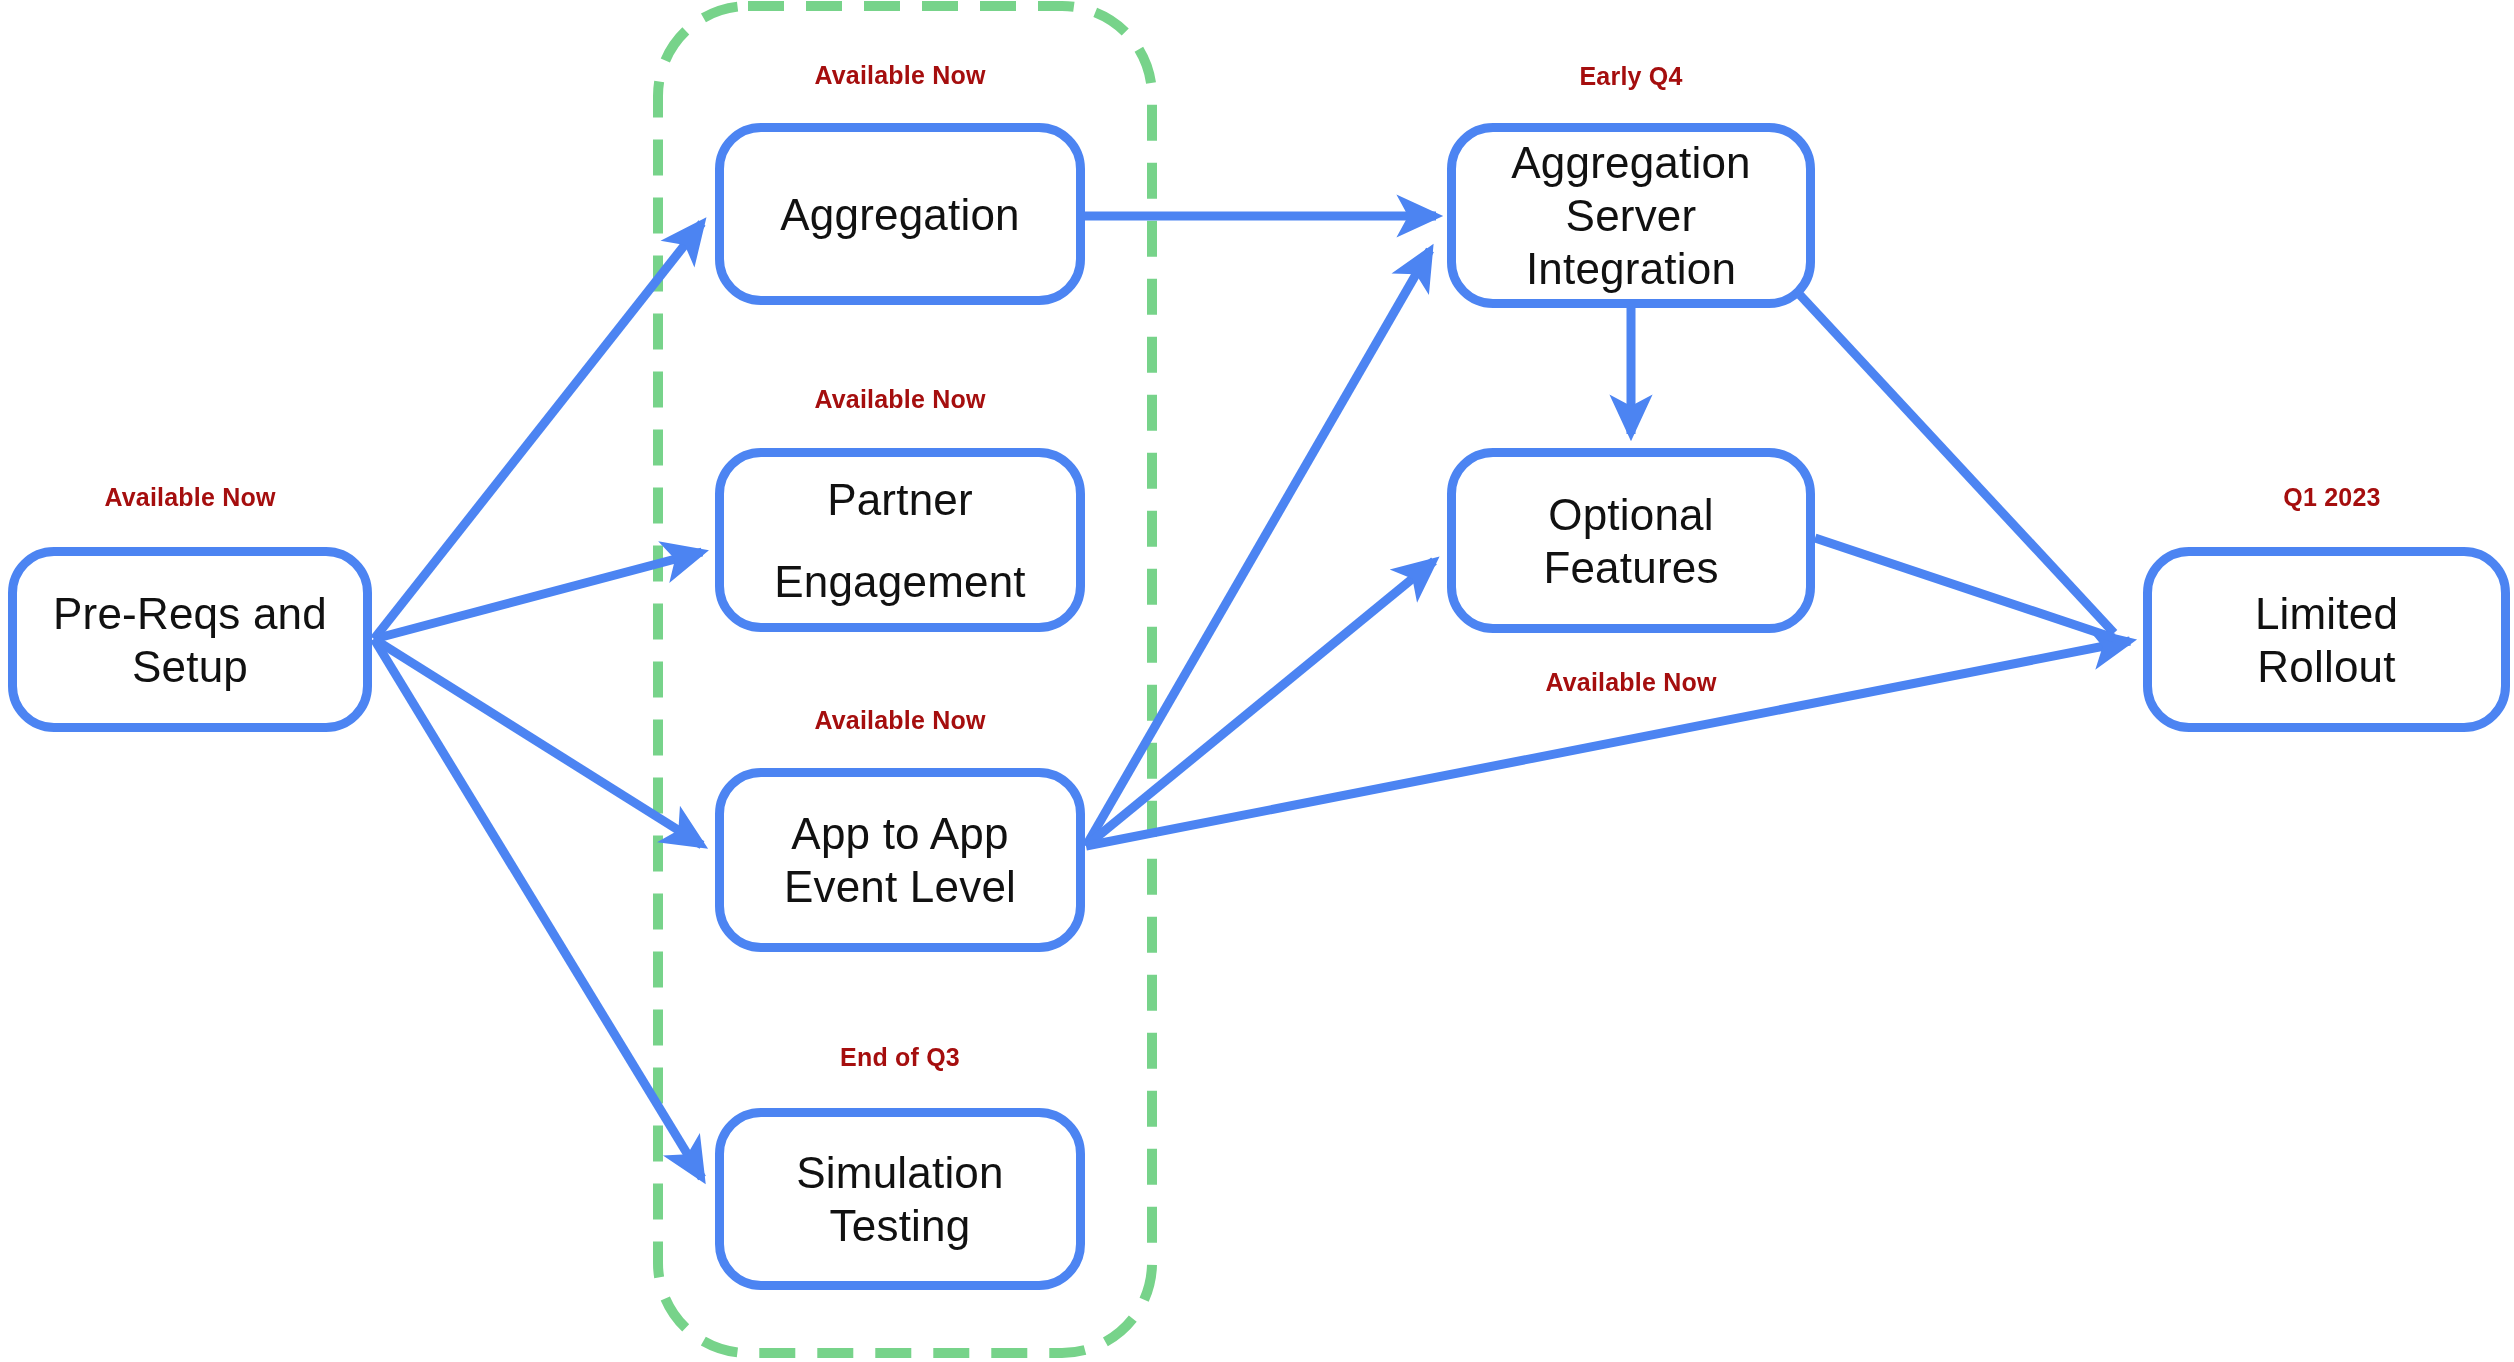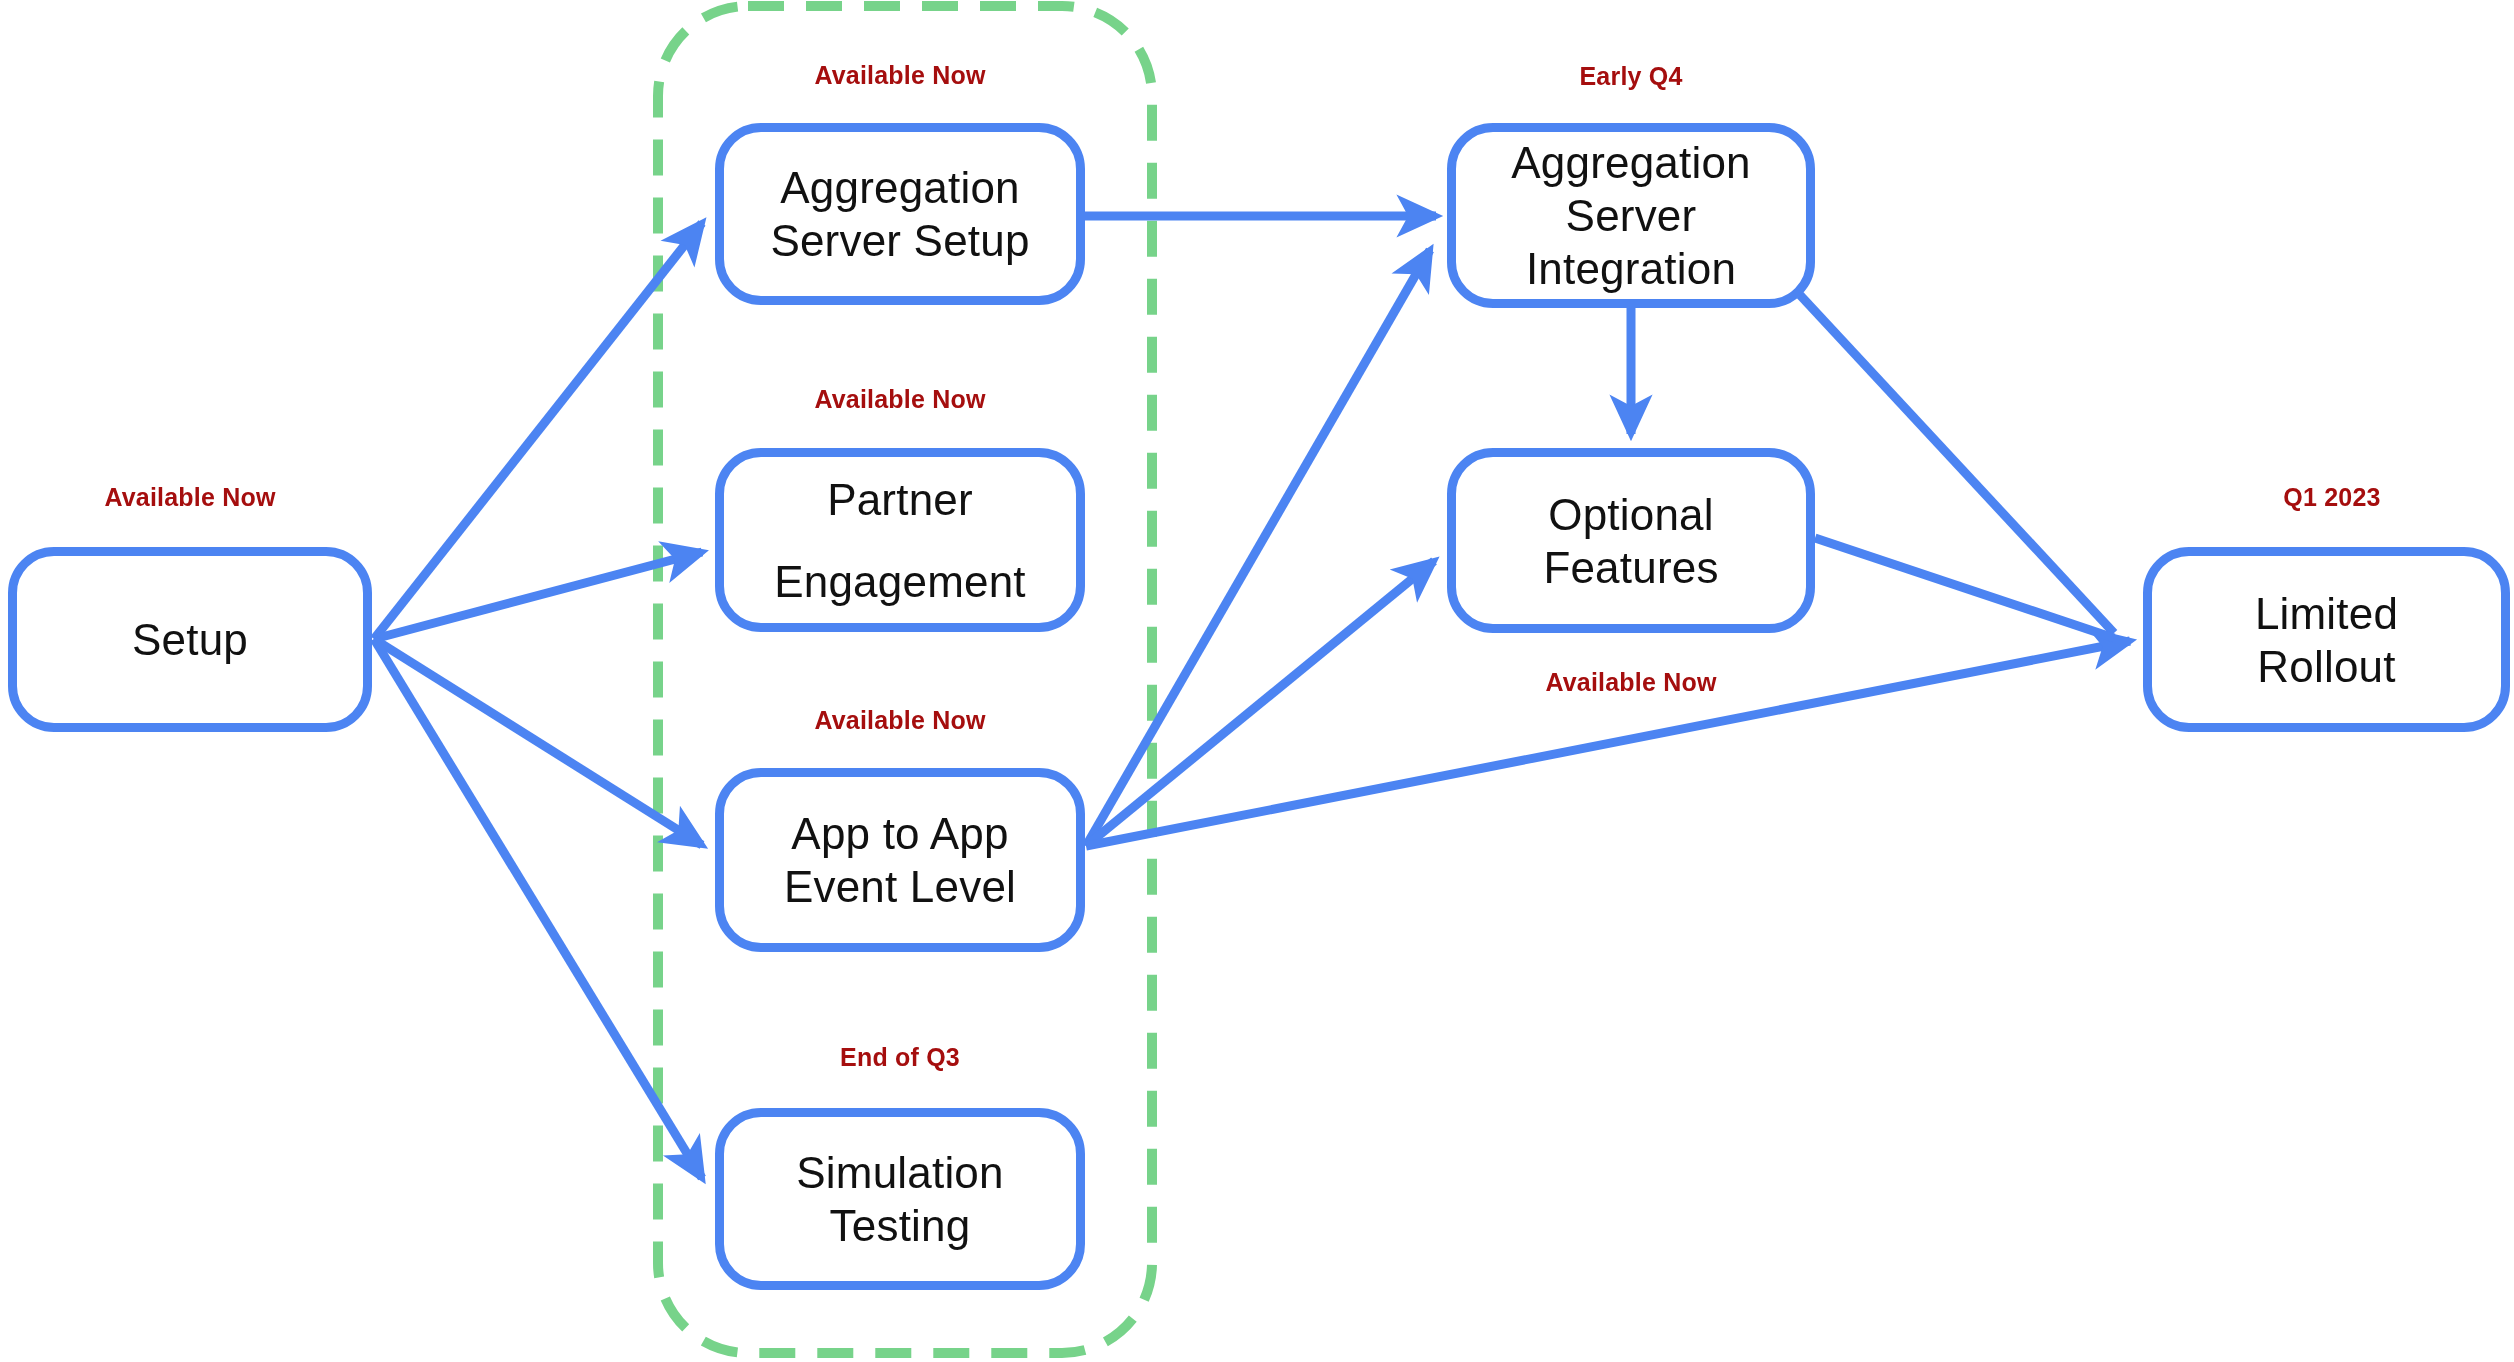--- a/index.html
+++ b/index.html
@@ -57,26 +57,26 @@
         <line x1="1086" y1="846" x2="1430" y2="250" stroke="#4C84F2" stroke-width="9" marker-end="url(#ah)"></line>
         <line x1="1086" y1="846" x2="1434" y2="561" stroke="#4C84F2" stroke-width="9" marker-end="url(#ah)"></line>
         <line x1="1086" y1="846" x2="2130" y2="641" stroke="#4C84F2" stroke-width="9" marker-end="url(#ah)"></line>
         <line x1="1631" y1="306" x2="1631" y2="434" stroke="#4C84F2" stroke-width="9" marker-end="url(#ah)"></line>
         <line x1="1800" y1="295" x2="2114" y2="633" stroke="#4C84F2" stroke-width="9"></line>
         <line x1="1815" y1="538" x2="2114" y2="638" stroke="#4C84F2" stroke-width="9"></line>
       </g>
   </svg>
   <div id="nodes">
       <div class="node" style="left: 8px; top: 547px; width: 364px; height: 185px;">
+        <span class="line">Pre-Reqs and</span>
         <span class="line">Setup</span>
       </div>
       <div class="status" style="left: 190px; top: 497px;">Available Now</div>
       <div class="node" style="left: 715px; top: 123px; width: 370px; height: 182px;">
         <span class="line">Aggregation</span>
-        <span class="line">Server Setup</span>
       </div>
       <div class="status" style="left: 900px; top: 75px;">Available Now</div>
       <div class="node" style="left: 715px; top: 448px; width: 370px; height: 184px; gap: 29px;">
         <span class="line">Partner</span>
         <span class="line">Engagement</span>
       </div>
       <div class="status" style="left: 900px; top: 399px;">Available Now</div>
       <div class="node" style="left: 715px; top: 768px; width: 370px; height: 184px;">
         <span class="line">App to App</span>
         <span class="line">Event Level</span>

